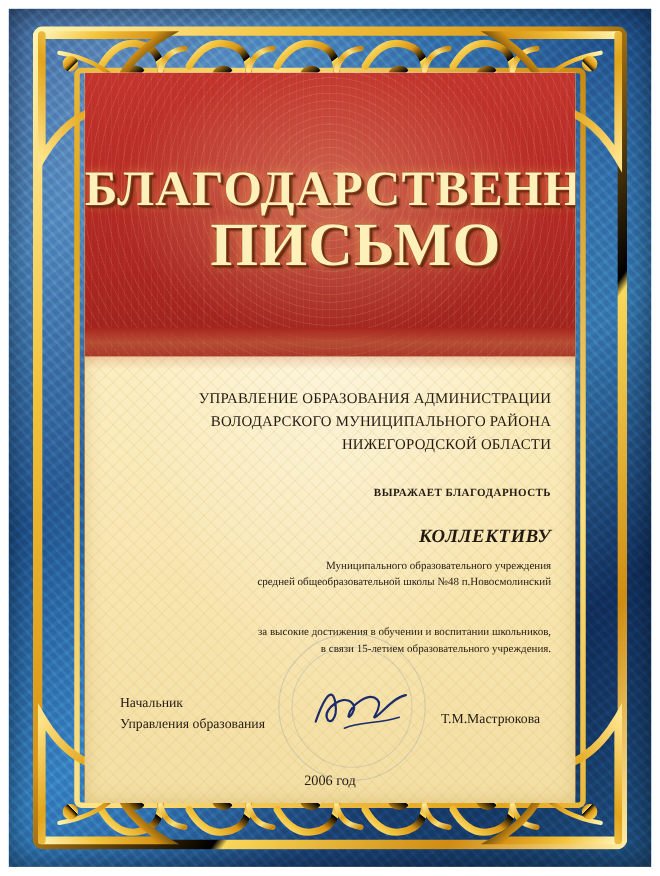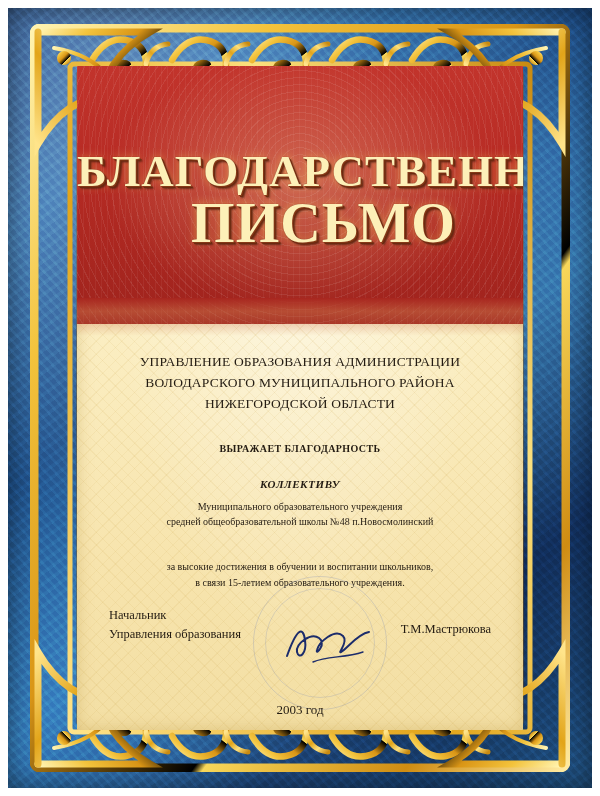--- a/index.html
+++ b/index.html
@@ -121,59 +121,59 @@
       0 0 10px rgba(255,200,90,0.55);
     white-space: nowrap;
   }
   .title-line1 { font-size: 45px; }
   .title-line2 { font-size: 56px; margin-top: 4px; padding-left: 47px; }
 
   
   .body-text {
     position: absolute;
     left: 22px; right: 22px; top: 286px;
-    text-align: center;
+    text-align: right;
     color: #231b12;
   }
   .org-block {
     font-size: 13.5px;
     line-height: 1.55;
     letter-spacing: .2px;
     text-transform: uppercase;
   }
   .grants {
     margin-top: 28px;
     font-size: 10px;
     font-weight: bold;
     letter-spacing: .4px;
     text-transform: uppercase;
   }
   .recipient-role {
     margin-top: 24px;
-    font-size: 11px;
+    font-size: 17px;
     font-weight: bold;
     font-style: italic;
     letter-spacing: .6px;
     text-transform: uppercase;
   }
   .recipient-name {
     margin-top: 9px;
     font-size: 10px;
     line-height: 1.5;
   }
   .reason {
     margin-top: 30px;
     font-size: 10px;
     line-height: 1.65;
   }
 
   
   .sign-row {
     position: absolute;
-    left: 32px; right: 32px; top: 540px;
+    left: 32px; right: 32px; top: 564px;
     display: flex;
     align-items: flex-start;
     justify-content: space-between;
     color: #231b12;
   }
   .sign-left {
     font-size: 12.5px;
     line-height: 1.55;
     text-align: left;
   }
@@ -340,15 +340,15 @@
       <div class="sign-right">Т.М.Мастрюкова</div>
     </div>
 
     <div class="signature-mark">
       <svg viewBox="0 0 92 44" aria-hidden="true">
         <path d="M4,34 C14,6 20,4 22,18 C24,32 16,38 14,30 C12,22 28,10 36,16 C44,22 32,34 34,28 C36,20 52,6 60,14 C66,20 54,32 58,30 C64,27 74,12 86,10" fill="none" stroke="#1c2c6b" stroke-width="2" stroke-linecap="round"></path>
         <path d="M30,40 C44,34 62,36 80,30" fill="none" stroke="#1c2c6b" stroke-width="1.4" stroke-linecap="round"></path>
       </svg>
     </div>
 
-    <div class="year">2003 год</div>
+    <div class="year">2006 год</div>
   </div>
 </div>
 
 </body></html>

